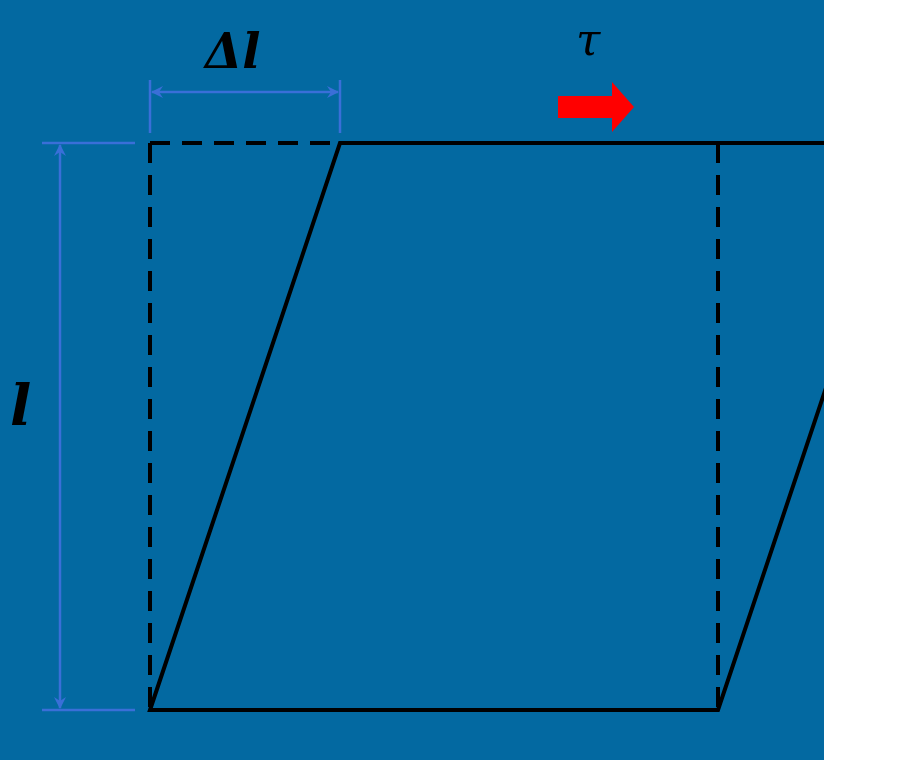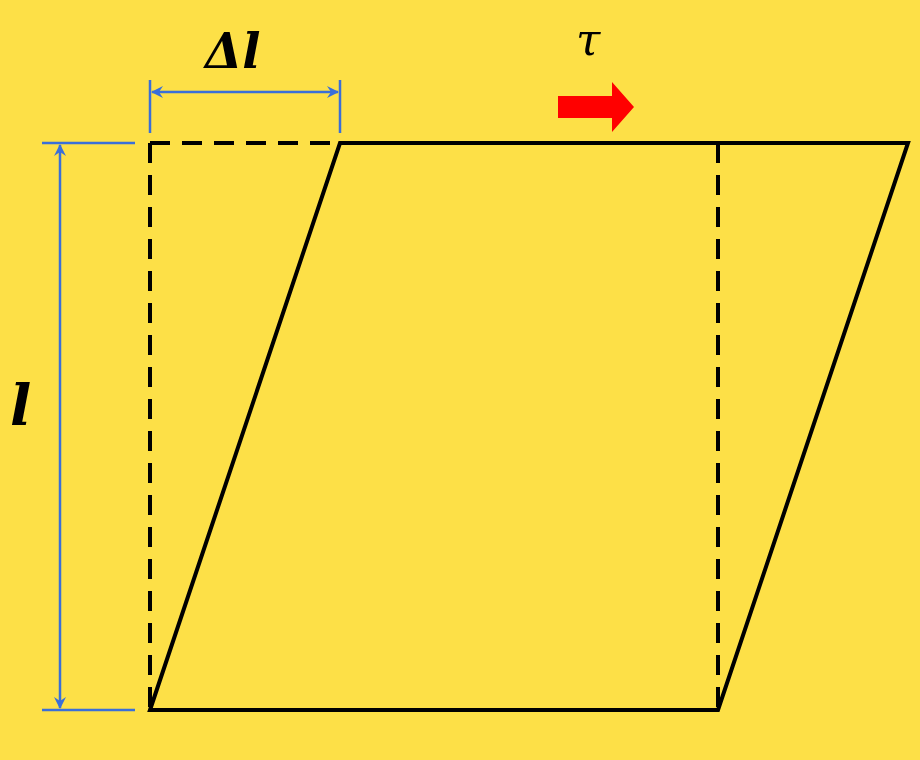--- a/index.html
+++ b/index.html
@@ -1,16 +1,16 @@
 <!DOCTYPE html>
 <html><head>
   <meta charset="utf-8">
   <style>
     html, body { margin: 0; padding: 0; background: #ffffff; }
-    .canvas { position: relative; width: 920px; height: 760px; overflow: hidden; background: #fde047; }
+    .canvas { position: relative; width: 824px; height: 760px; overflow: hidden; background: #0369a1; }
     svg { position: absolute; left: 0; top: 0; }
     .lbl { font-family: "DejaVu Serif", serif; font-style: italic; fill: #000; }
   </style>
 </head>
 <body>
 
 <div class="canvas">
   <svg width="920" height="760" viewBox="0 0 920 760">
     <defs>
       <marker id="blueArrow" viewBox="0 0 12 12" refX="11" refY="6" markerWidth="12" markerHeight="12" orient="auto-start-reverse" markerUnits="userSpaceOnUse">

